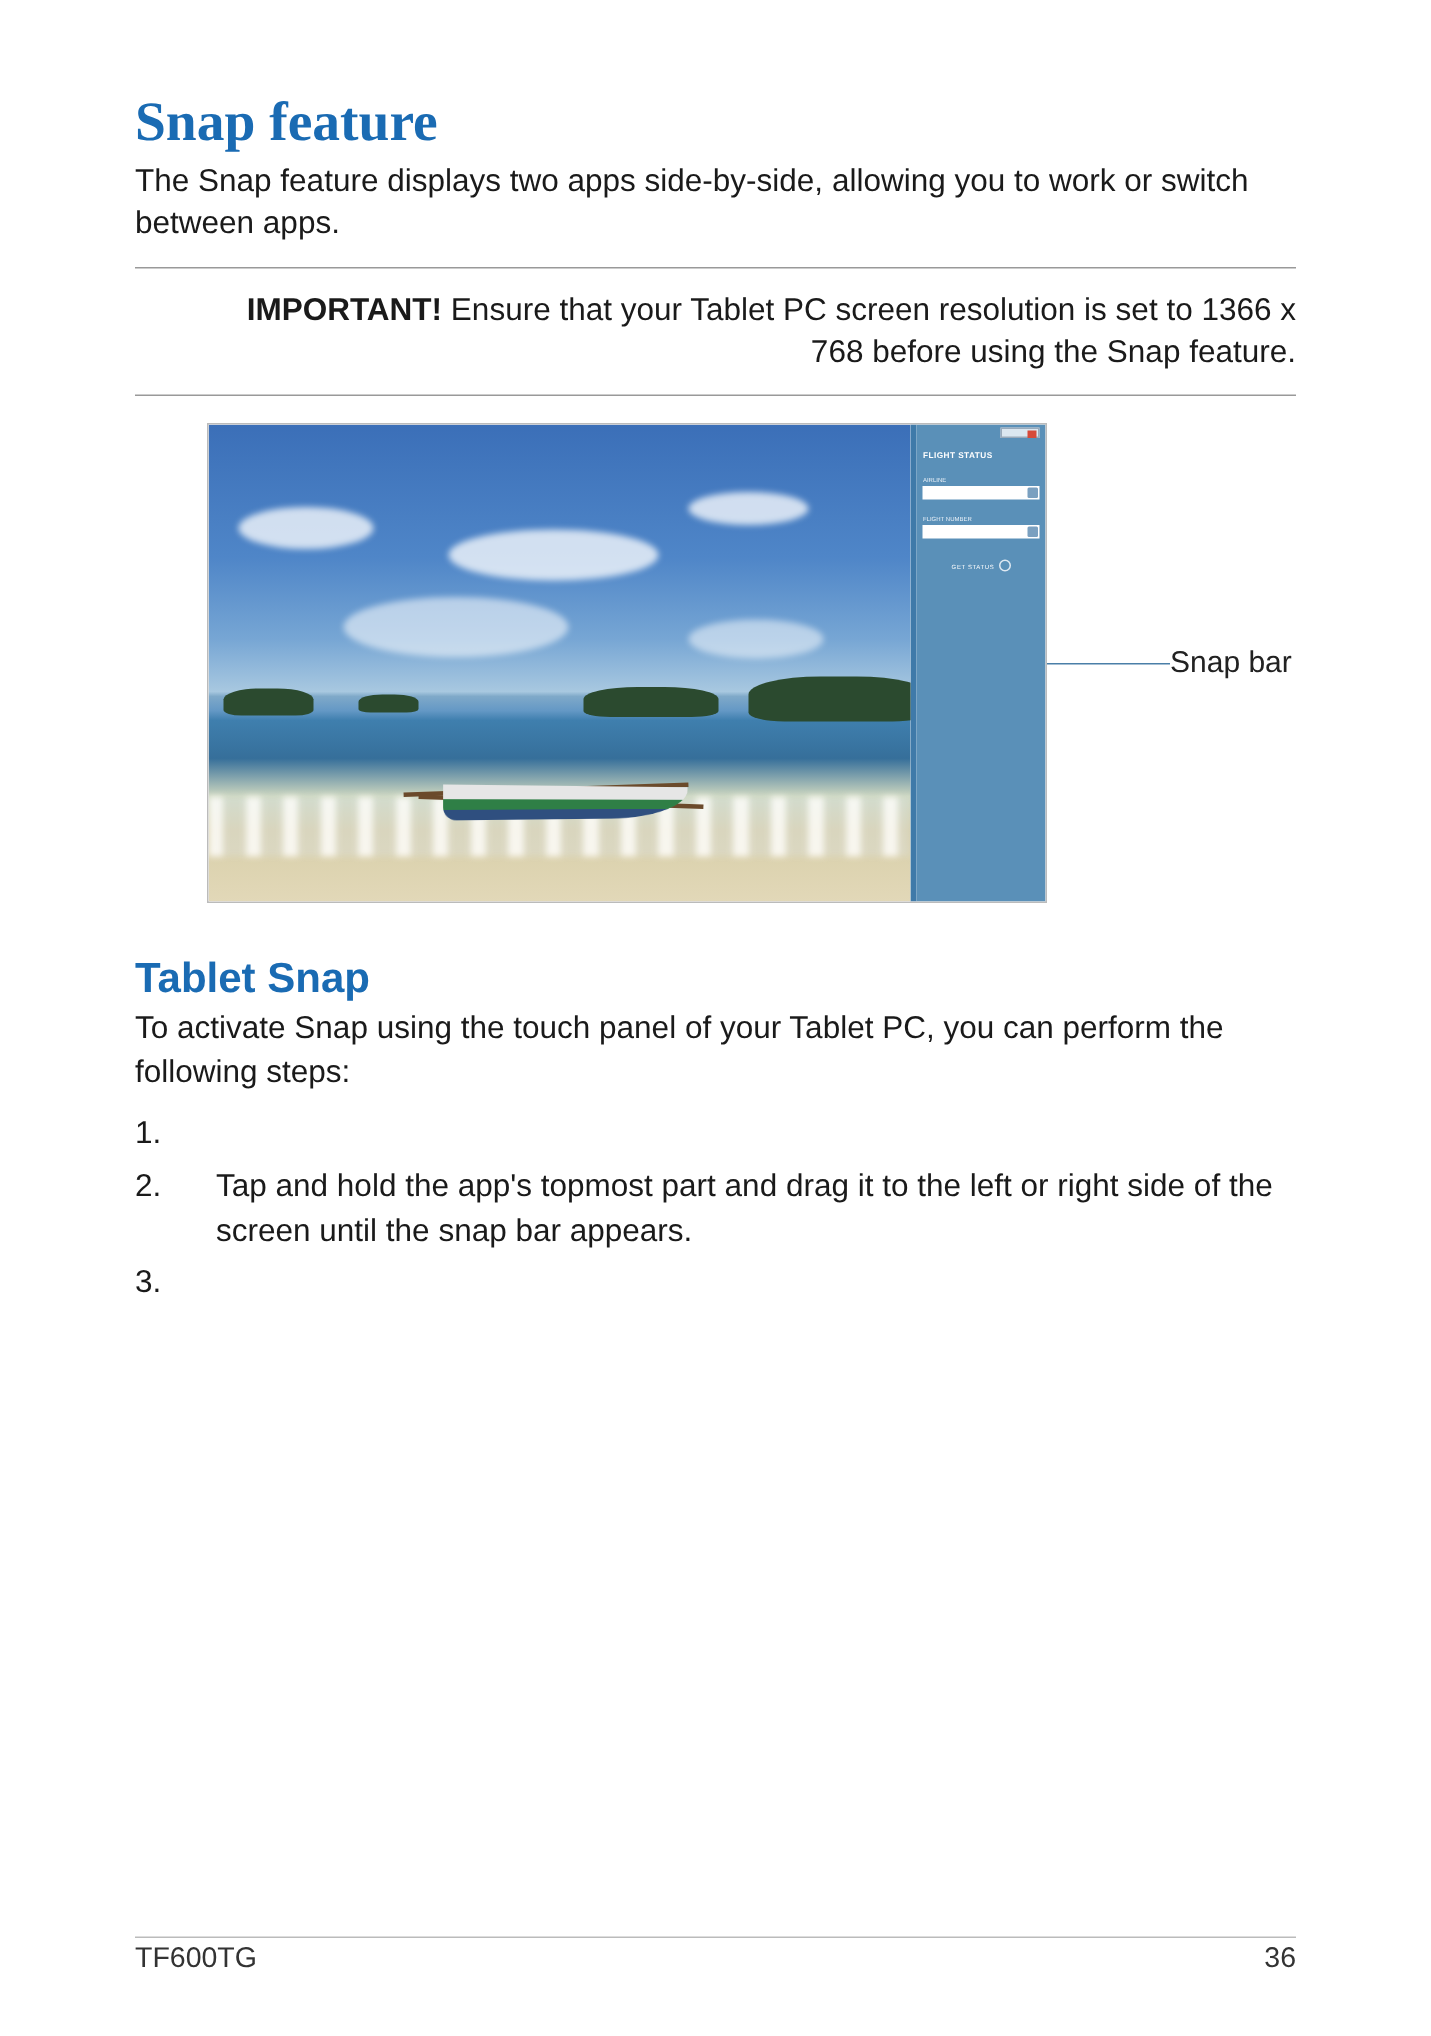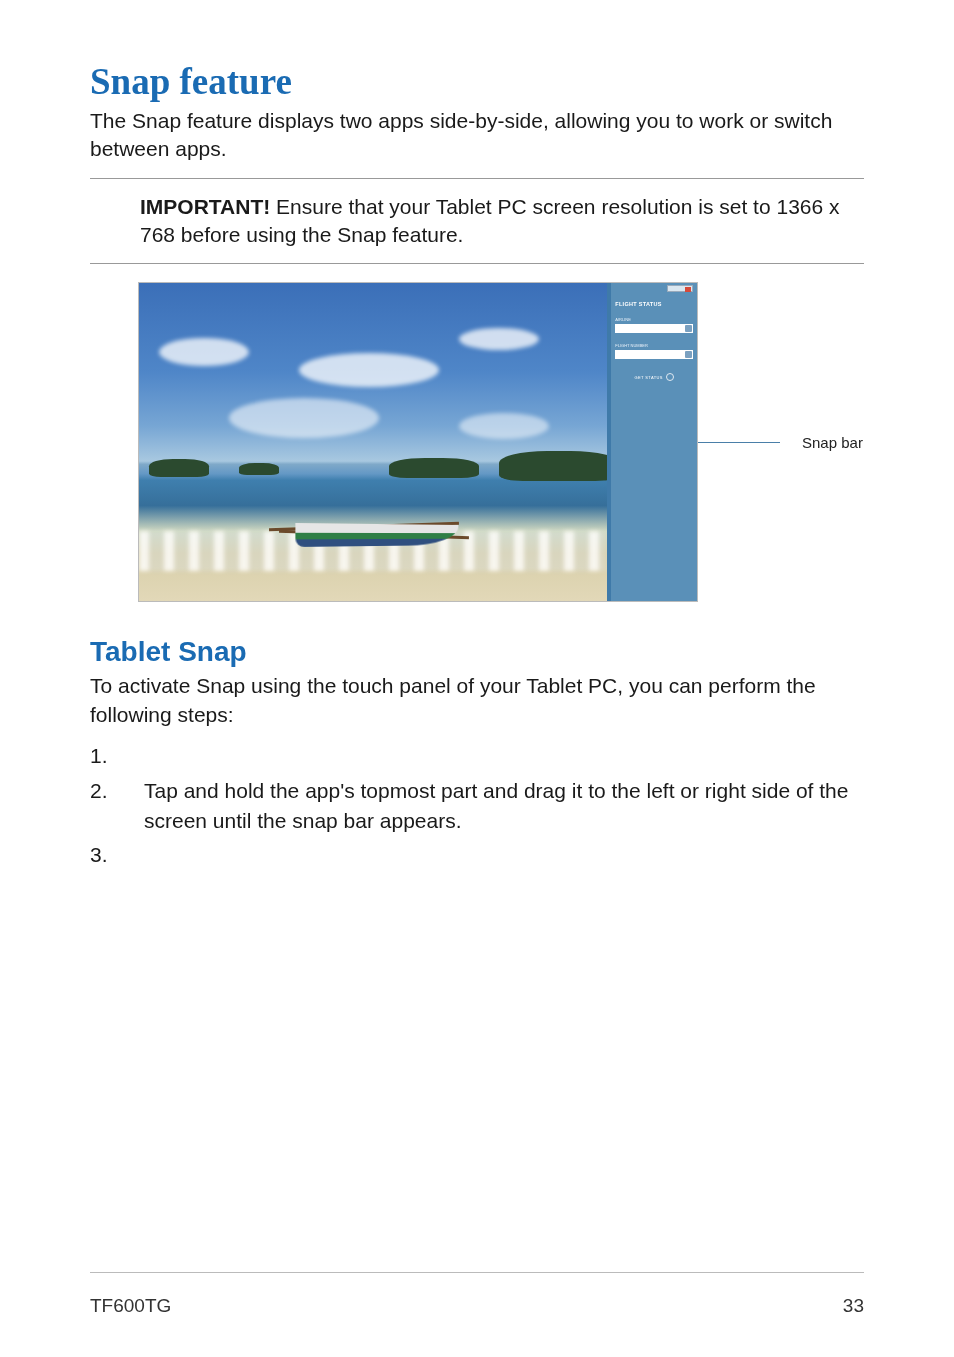--- a/index.html
+++ b/index.html
@@ -24,20 +24,21 @@
     line-height: 1.35;
     margin-bottom: 14px;
   }
   .important-box {
     border-top: 1px solid #999;
     border-bottom: 1px solid #999;
     padding: 14px 0 14px 50px;
     margin-bottom: 18px;
     font-size: 21px;
     line-height: 1.35;
+    text-align: right;
   }
   .important-box .imp-label {
     font-weight: 700;
   }
   .figure-row {
     display: flex;
     align-items: center;
     margin-bottom: 34px;
   }
   .screenshot {
@@ -102,21 +103,21 @@
   .app-pane .hdr { margin-top: 14px; font-size: 5.5px; font-weight: 700; letter-spacing: 0.3px; color: #fff; }
   .app-pane .lbl { margin-top: 10px; font-size: 4px; color: #e8f0f8; }
   .app-pane .fld { margin-top: 2px; height: 9px; background: #fff; position: relative; }
   .app-pane .fld .ic { position: absolute; right: 1px; top: 1px; width: 7px; height: 7px; background: #7aa0c0; border-radius: 1px; }
   .app-pane .btn { margin-top: 14px; text-align: center; font-size: 4px; letter-spacing: 0.4px; display: flex; align-items: center; justify-content: center; gap: 3px; }
   .app-pane .btn .circ { width: 8px; height: 8px; border: 0.8px solid #dfe9f2; border-radius: 50%; display: inline-block; }
   .callout-line {
     height: 1px; background: #4a7fa8; width: 82px; margin-left: 0;
   }
   .callout-label {
-    font-size: 15px; color: #222; margin-left: 22px; white-space: nowrap;
+    font-size: 20px; color: #222; margin-left: 0; white-space: nowrap;
   }
   h2.subheading {
     color: #1a6bb3;
     font-size: 28px;
     font-weight: 700;
     margin-bottom: 4px;
   }
   p.subintro {
     font-size: 21px;
     line-height: 1.35;
@@ -133,21 +134,21 @@
     margin-bottom: 4px;
   }
   ol.steps li .num {
     width: 54px; flex-shrink: 0;
   }
   .footer {
     position: absolute;
     bottom: 40px;
     left: 90px; right: 90px;
     border-top: 1px solid #bbb;
-    padding-top: 22px;
+    padding-top: 3px;
     display: flex;
     justify-content: space-between;
     font-size: 19px;
     color: #333;
   }
 </style>
 </head>
 <body>
 
 <h1 class="main-title">Snap feature</h1>
@@ -212,14 +213,14 @@
     <span class="num">2.</span>
     <span>Tap and hold the app's topmost part and drag it to the left or right side of the screen until the snap bar appears.</span>
   </li>
   <li>
     <span class="num">3.</span>
   </li>
 </ol>
 
 <div class="footer">
   <span>TF600TG</span>
-  <span>33</span>
+  <span>36</span>
 </div>
 
 </body></html>

